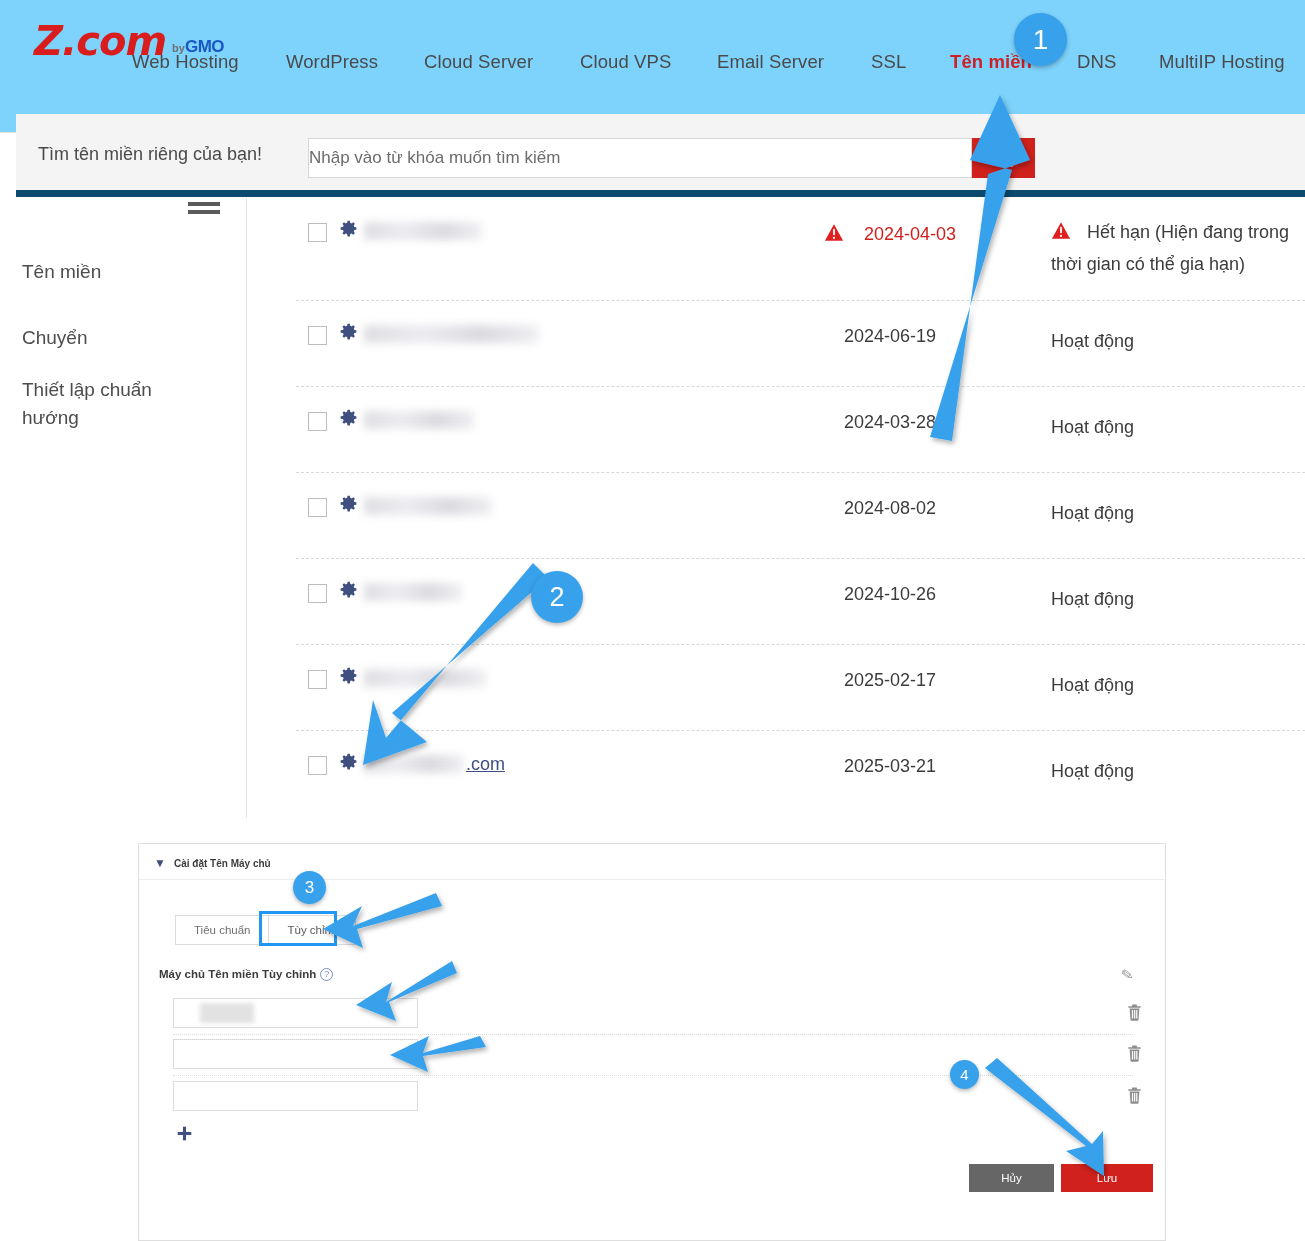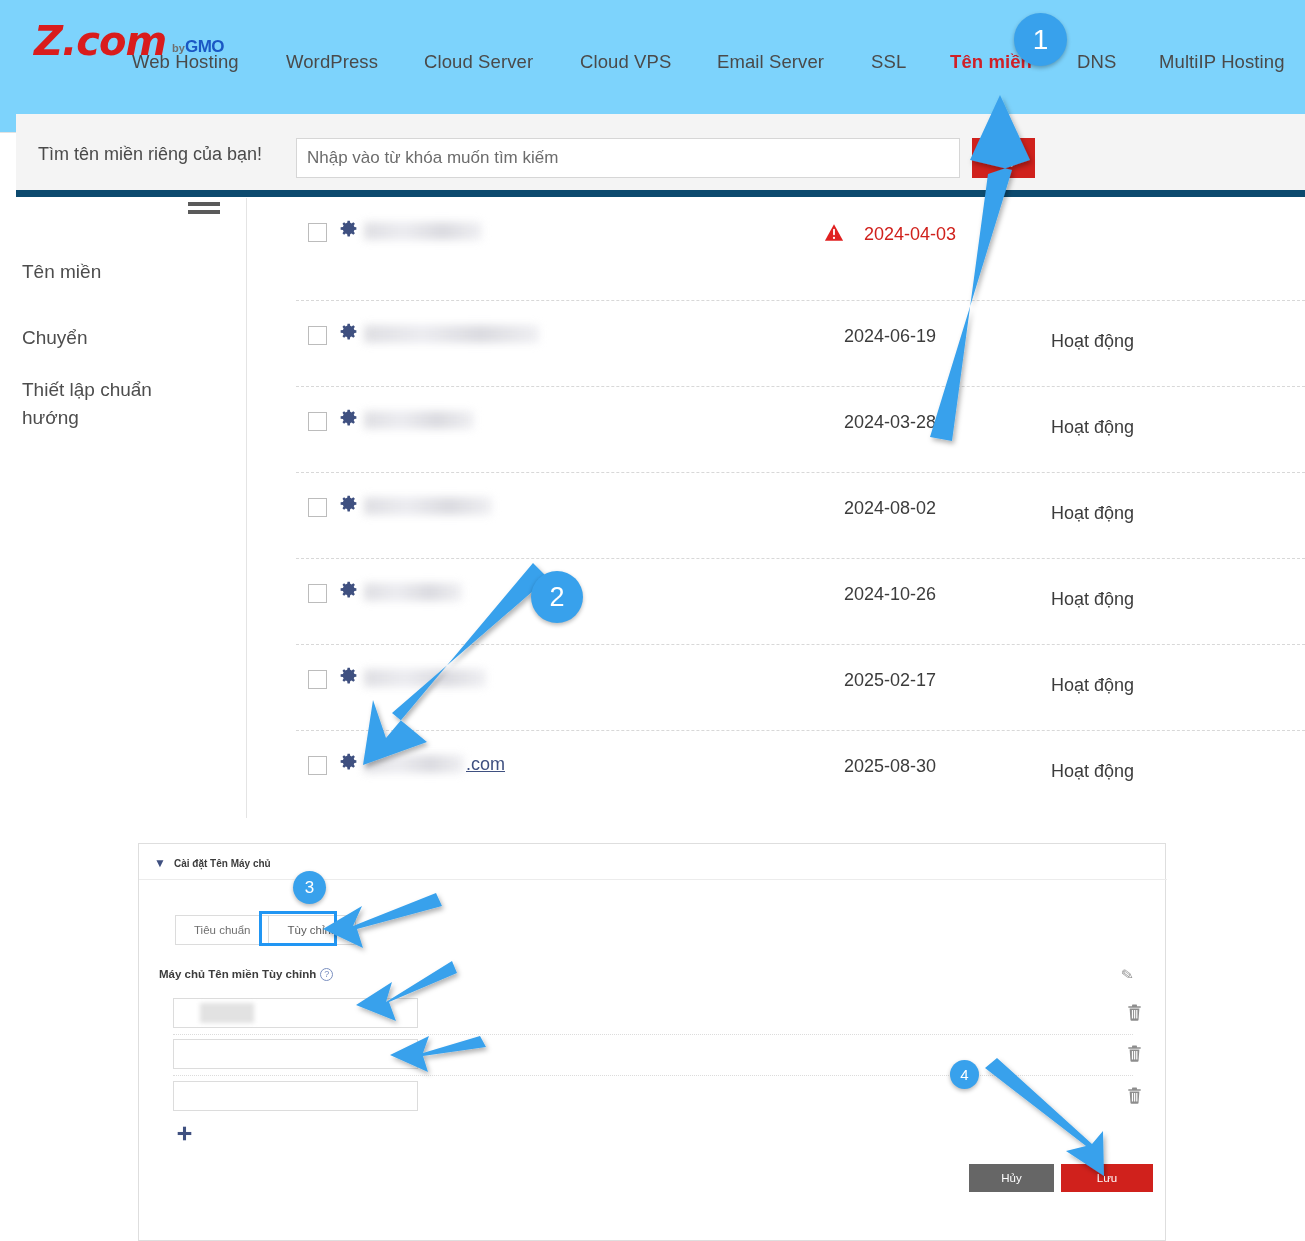--- a/index.html
+++ b/index.html
@@ -47,25 +47,25 @@
   
   .searchbar {
     position: absolute; left: 16px; top: 114px; width: 1305px; height: 83px;
     background: #f4f4f4; border-bottom: 7px solid #0c4a6e;
   }
   .search-label {
     position: absolute; left: 22px; top: 30px;
     font-size: 18px; color: #4a4a4a;
   }
   .search-input {
-    position: absolute; left: 296px; top: 138px;
+    position: absolute; left: 308px; top: 138px;
     width: 664px; height: 40px;
     border: 1px solid #d6d6d6; background: #fff;
     font-size: 17px; color: #6c6c6c;
-    padding: 0 10px; outline: none;
+    padding: 0 0; outline: none;
     font-family: "Liberation Sans", sans-serif;
   }
   .search-input::placeholder { color: #6c6c6c; }
   .search-btn {
     position: absolute; left: 972px; top: 138px;
     width: 63px; height: 40px; background: #d0211c;
     border: none; cursor: pointer;
     display: flex; align-items: center; justify-content: center;
   }
 
@@ -268,20 +268,25 @@
       <div class="gear" style="top: 20px;"><svg width="21" height="21" viewBox="0 0 24 24">
           <path fill="#3f5080" d="M12 8.4a3.6 3.6 0 100 7.2 3.6 3.6 0 000-7.2zm0 5.6a2 2 0 110-4 2 2 0 010 4z"></path>
           <path fill="#3f5080" d="M21 13.3v-2.6l-2.3-.4a7 7 0 00-.7-1.7l1.3-1.9-1.8-1.8-1.9 1.3a7 7 0 00-1.7-.7L13.5 3h-2.6l-.4 2.5a7 7 0 00-1.7.7L6.9 4.9 5.1 6.7l1.3 1.9a7 7 0 00-.7 1.7L3 10.7v2.6l2.7.4c.2.6.4 1.2.7 1.7l-1.3 1.9 1.8 1.8 1.9-1.3c.5.3 1.1.5 1.7.7l.4 2.5h2.6l.4-2.5c.6-.2 1.2-.4 1.7-.7l1.9 1.3 1.8-1.8-1.3-1.9c.3-.5.5-1.1.7-1.7l2.3-.4z"></path>
         </svg></div>
       <div class="blurname" style="top: 24px; width: 118px;"></div>
       <div class="cell-date expired" style="top: 25px;"><span class="warn-tri"><svg width="20" height="19" viewBox="0 0 22 20">
             <path d="M11 1L21 19H1z" fill="#e02020"></path>
             <rect x="10" y="6" width="2" height="7" fill="#fff" rx="1"></rect>
             <circle cx="11" cy="16" r="1.2" fill="#fff"></circle>
           </svg></span><span style="margin-left: 14px;">2024-04-03</span></div>
+      <div class="cell-status" style="top: 19px;"><span class="warn-tri"><svg width="20" height="19" viewBox="0 0 22 20">
+            <path d="M11 1L21 19H1z" fill="#e02020"></path>
+            <rect x="10" y="6" width="2" height="7" fill="#fff" rx="1"></rect>
+            <circle cx="11" cy="16" r="1.2" fill="#fff"></circle>
+          </svg></span><span style="margin-left: 10px;">Hết hạn (Hiện đang trong thời gian có thể gia hạn)</span></div>
     </div>
     <div class="row" style="top: 103px; height: 86px; text-decoration: underline;">
       <div class="chk" style="top: 25px;"></div>
       <div class="gear" style="top: 20px;"><svg width="21" height="21" viewBox="0 0 24 24">
           <path fill="#3f5080" d="M12 8.4a3.6 3.6 0 100 7.2 3.6 3.6 0 000-7.2zm0 5.6a2 2 0 110-4 2 2 0 010 4z"></path>
           <path fill="#3f5080" d="M21 13.3v-2.6l-2.3-.4a7 7 0 00-.7-1.7l1.3-1.9-1.8-1.8-1.9 1.3a7 7 0 00-1.7-.7L13.5 3h-2.6l-.4 2.5a7 7 0 00-1.7.7L6.9 4.9 5.1 6.7l1.3 1.9a7 7 0 00-.7 1.7L3 10.7v2.6l2.7.4c.2.6.4 1.2.7 1.7l-1.3 1.9 1.8 1.8 1.9-1.3c.5.3 1.1.5 1.7.7l.4 2.5h2.6l.4-2.5c.6-.2 1.2-.4 1.7-.7l1.9 1.3 1.8-1.8-1.3-1.9c.3-.5.5-1.1.7-1.7l2.3-.4z"></path>
         </svg></div>
       <div class="blurname" style="top: 24px; width: 175px;"></div>
       <div class="cell-date" style="top: 25px;">2024-06-19</div>
       <div class="cell-status" style="top: 25px;">Hoạt động</div>
@@ -327,21 +332,21 @@
       <div class="cell-status" style="top: 25px;">Hoạt động</div>
     </div>
     <div class="row" style="top: 533px; height: 86px;">
       <div class="chk" style="top: 25px;"></div>
       <div class="gear" style="top: 20px;"><svg width="21" height="21" viewBox="0 0 24 24">
           <path fill="#3f5080" d="M12 8.4a3.6 3.6 0 100 7.2 3.6 3.6 0 000-7.2zm0 5.6a2 2 0 110-4 2 2 0 010 4z"></path>
           <path fill="#3f5080" d="M21 13.3v-2.6l-2.3-.4a7 7 0 00-.7-1.7l1.3-1.9-1.8-1.8-1.9 1.3a7 7 0 00-1.7-.7L13.5 3h-2.6l-.4 2.5a7 7 0 00-1.7.7L6.9 4.9 5.1 6.7l1.3 1.9a7 7 0 00-.7 1.7L3 10.7v2.6l2.7.4c.2.6.4 1.2.7 1.7l-1.3 1.9 1.8 1.8 1.9-1.3c.5.3 1.1.5 1.7.7l.4 2.5h2.6l.4-2.5c.6-.2 1.2-.4 1.7-.7l1.9 1.3 1.8-1.8-1.3-1.9c.3-.5.5-1.1.7-1.7l2.3-.4z"></path>
         </svg></div>
       <div class="blurname" style="top: 24px; width: 100px;"></div>
       <div class="dname" style="left: 170px; top: 23px;">.com</div>
-      <div class="cell-date" style="top: 25px;">2025-08-30</div>
+      <div class="cell-date" style="top: 25px;">2025-03-21</div>
       <div class="cell-status" style="top: 25px;">Hoạt động</div>
     </div>
   </div>
 
 <div class="panel">
   <div class="panel-head">
     <span class="chev">▼</span>
     <span class="panel-title">Cài đặt Tên Máy chủ</span>
   </div>
   <div class="tabs" id="ns-tabs">

